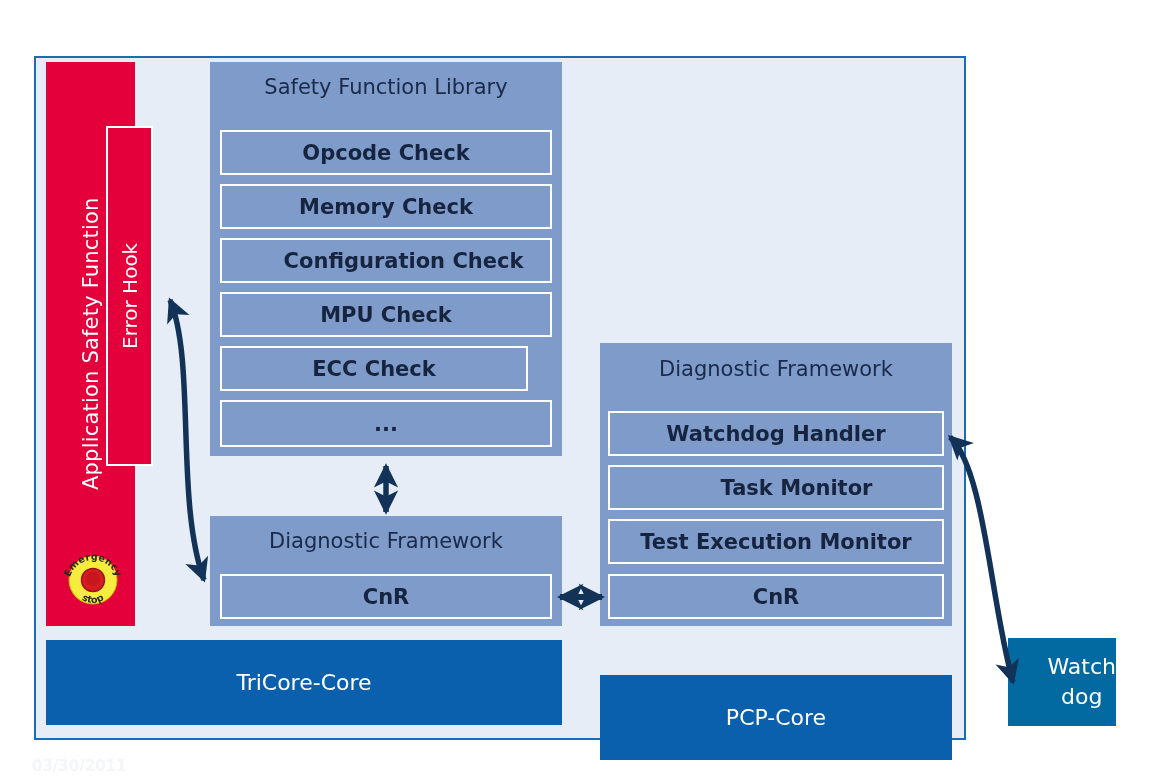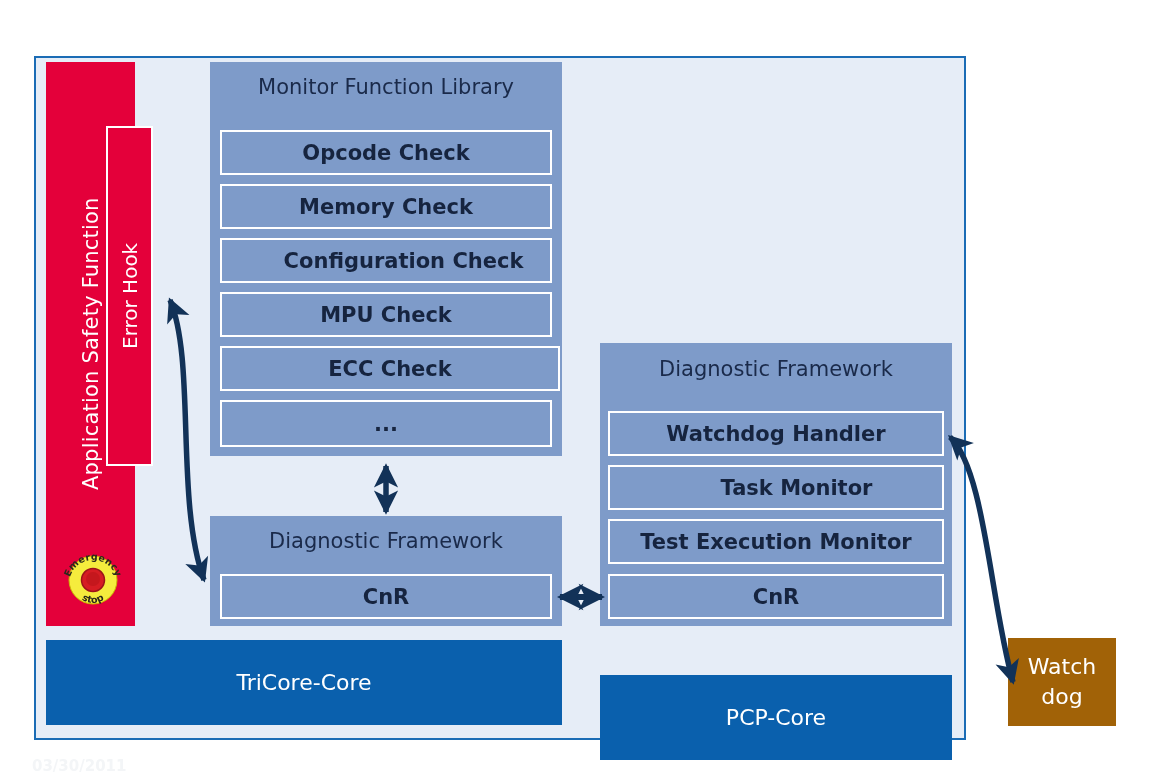--- a/index.html
+++ b/index.html
@@ -126,24 +126,24 @@
     font-size: 22px;
   }
 
   
   #watchdog-box {
     position: absolute;
     left: 1008px;
     top: 638px;
     width: 108px;
     height: 88px;
-    background: #a16207;
-    display: flex;
-    align-items: center;
-    justify-content: center;
+    background: #0369a1;
+    display: flex;
+    align-items: center;
+    justify-content: flex-end;
     text-align: center;
     color: #ffffff;
     font-size: 22px;
     line-height: 1.35;
   }
 
   
   #arrow-layer {
     position: absolute;
     left: 0;
@@ -184,27 +184,27 @@
   <circle cx="32" cy="31" r="7" fill="#c2161c" opacity="0.85"></circle>
   <text font-family="'DejaVu Sans','Liberation Sans',sans-serif" font-size="9.5" font-weight="bold" fill="#2a2a1a" letter-spacing="0.2">
     <textPath href="#arc-top" startOffset="50%" text-anchor="middle">Emergency</textPath>
   </text>
   <text font-family="'DejaVu Sans','Liberation Sans',sans-serif" font-size="9.5" font-weight="bold" fill="#2a2a1a" letter-spacing="0.2">
     <textPath href="#arc-bottom" startOffset="50%" text-anchor="middle">stop</textPath>
   </text>
 </svg>
 
 <div class="group-box" style="left:210px; top:62px; width:352px; height:394px;">
-  <div class="group-title" style="top:13px;">Monitor Function Library</div>
+  <div class="group-title" style="top:13px;">Safety Function Library</div>
 </div>
 <div class="item-box" style="left:220px; top:130px; width:332px; height:45px;">Opcode Check</div>
 <div class="item-box" style="left:220px; top:184px; width:332px; height:45px;">Memory Check</div>
 <div class="item-box" style="left:220px; top:238px; width:332px; height:45px;padding-left:35px;">Configuration Check</div>
 <div class="item-box" style="left:220px; top:292px; width:332px; height:45px;">MPU Check</div>
-<div class="item-box" style="left:220px; top:346px; width:340px; height:45px;">ECC Check</div>
+<div class="item-box" style="left:220px; top:346px; width:308px; height:45px;">ECC Check</div>
 <div class="item-box" style="left:220px; top:400px; width:332px; height:47px;">...</div>
 
 <div class="group-box" style="left:210px; top:516px; width:352px; height:110px;">
   <div class="group-title" style="top:13px;">Diagnostic Framework</div>
 </div>
 <div class="item-box" style="left:220px; top:574px; width:332px; height:45px;">CnR</div>
 
 <div class="group-box" style="left:600px; top:343px; width:352px; height:283px;">
   <div class="group-title" style="top:14px;">Diagnostic Framework</div>
 </div>

